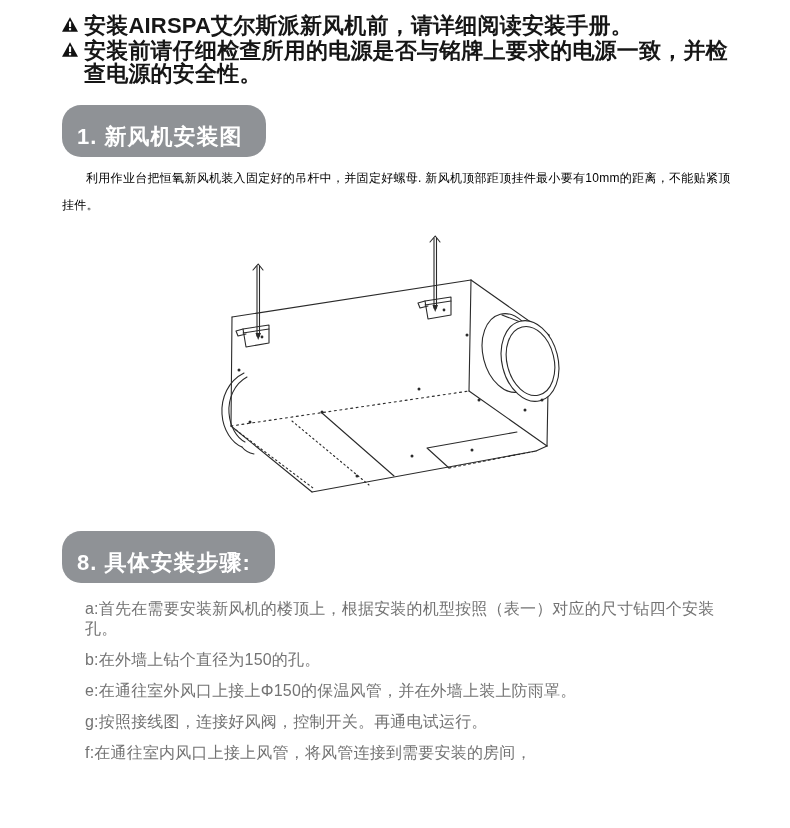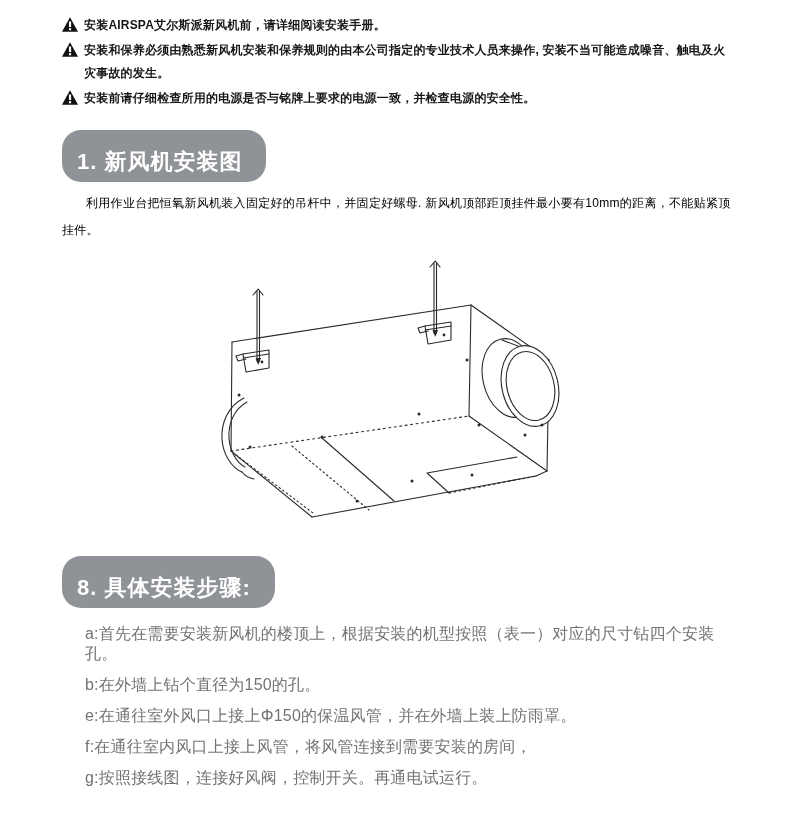--- a/index.html
+++ b/index.html
@@ -9,21 +9,21 @@
     color: #1c1c1c;
   }
   .page { padding: 14px 56px 0 62px; width: 790px; height: 828px; }
 
   
   .warnings { margin-bottom: 12px; }
   .warning-item { display: flex; align-items: flex-start; margin-bottom: 2px; }
   .warning-icon { flex: 0 0 22px; padding-top: 3px; }
   .warning-icon svg { display: block; }
   .warning-text {
-    font-size: 12px; line-height: 23px; font-weight: bold; color: #161616;
+    font-size: 22px; line-height: 23px; font-weight: bold; color: #161616;
     letter-spacing: 0.2px;
   }
 
   
   .section-badge {
     display: inline-block;
     background: #8f9296;
     color: #ffffff;
     font-weight: bold;
     font-size: 22px;
@@ -73,30 +73,20 @@
       <span class="warning-icon">
         <svg width="16" height="15" viewBox="0 0 20 18">
           <path d="M10 0 L20 18 H0 Z" fill="#111111"></path>
           <rect x="8.7" y="5.2" width="2.7" height="7" fill="#ffffff"></rect>
           <rect x="8.7" y="13.6" width="2.7" height="2.6" fill="#ffffff"></rect>
         </svg>
       </span>
       <span class="warning-text">安装AIRSPA艾尔斯派新风机前，请详细阅读安装手册。</span>
     </div>
 
-    <div class="warning-item">
-      <span class="warning-icon">
-        <svg width="16" height="15" viewBox="0 0 20 18">
-          <path d="M10 0 L20 18 H0 Z" fill="#111111"></path>
-          <rect x="8.7" y="5.2" width="2.7" height="7" fill="#ffffff"></rect>
-          <rect x="8.7" y="13.6" width="2.7" height="2.6" fill="#ffffff"></rect>
-        </svg>
-      </span>
-      <span class="warning-text">安装和保养必须由熟悉新风机安装和保养规则的由本公司指定的专业技术人员来操作, 安装不当可能造成噪音、触电及火灾事故的发生。</span>
-    </div>
 
     <div class="warning-item">
       <span class="warning-icon">
         <svg width="16" height="15" viewBox="0 0 20 18">
           <path d="M10 0 L20 18 H0 Z" fill="#111111"></path>
           <rect x="8.7" y="5.2" width="2.7" height="7" fill="#ffffff"></rect>
           <rect x="8.7" y="13.6" width="2.7" height="2.6" fill="#ffffff"></rect>
         </svg>
       </span>
       <span class="warning-text">安装前请仔细检查所用的电源是否与铭牌上要求的电源一致，并检查电源的安全性。</span>
@@ -179,18 +169,18 @@
     </svg>
   </div>
 
   <div>
     <span class="section-badge badge2">8. 具体安装步骤:</span>
 
     <div class="steps">
       <div class="step">a:首先在需要安装新风机的楼顶上，根据安装的机型按照（表一）对应的尺寸钻四个安装孔。</div>
       <div class="step">b:在外墙上钻个直径为150的孔。</div>
       <div class="step">e:在通往室外风口上接上Φ150的保温风管，并在外墙上装上防雨罩。</div>
+      <div class="step">g:按照接线图，连接好风阀，控制开关。再通电试运行。</div>
       <div class="step">f:在通往室内风口上接上风管，将风管连接到需要安装的房间，</div>
-      <div class="step">g:按照接线图，连接好风阀，控制开关。再通电试运行。</div>
     </div>
   </div>
 
 </div>
 
 </body></html>

